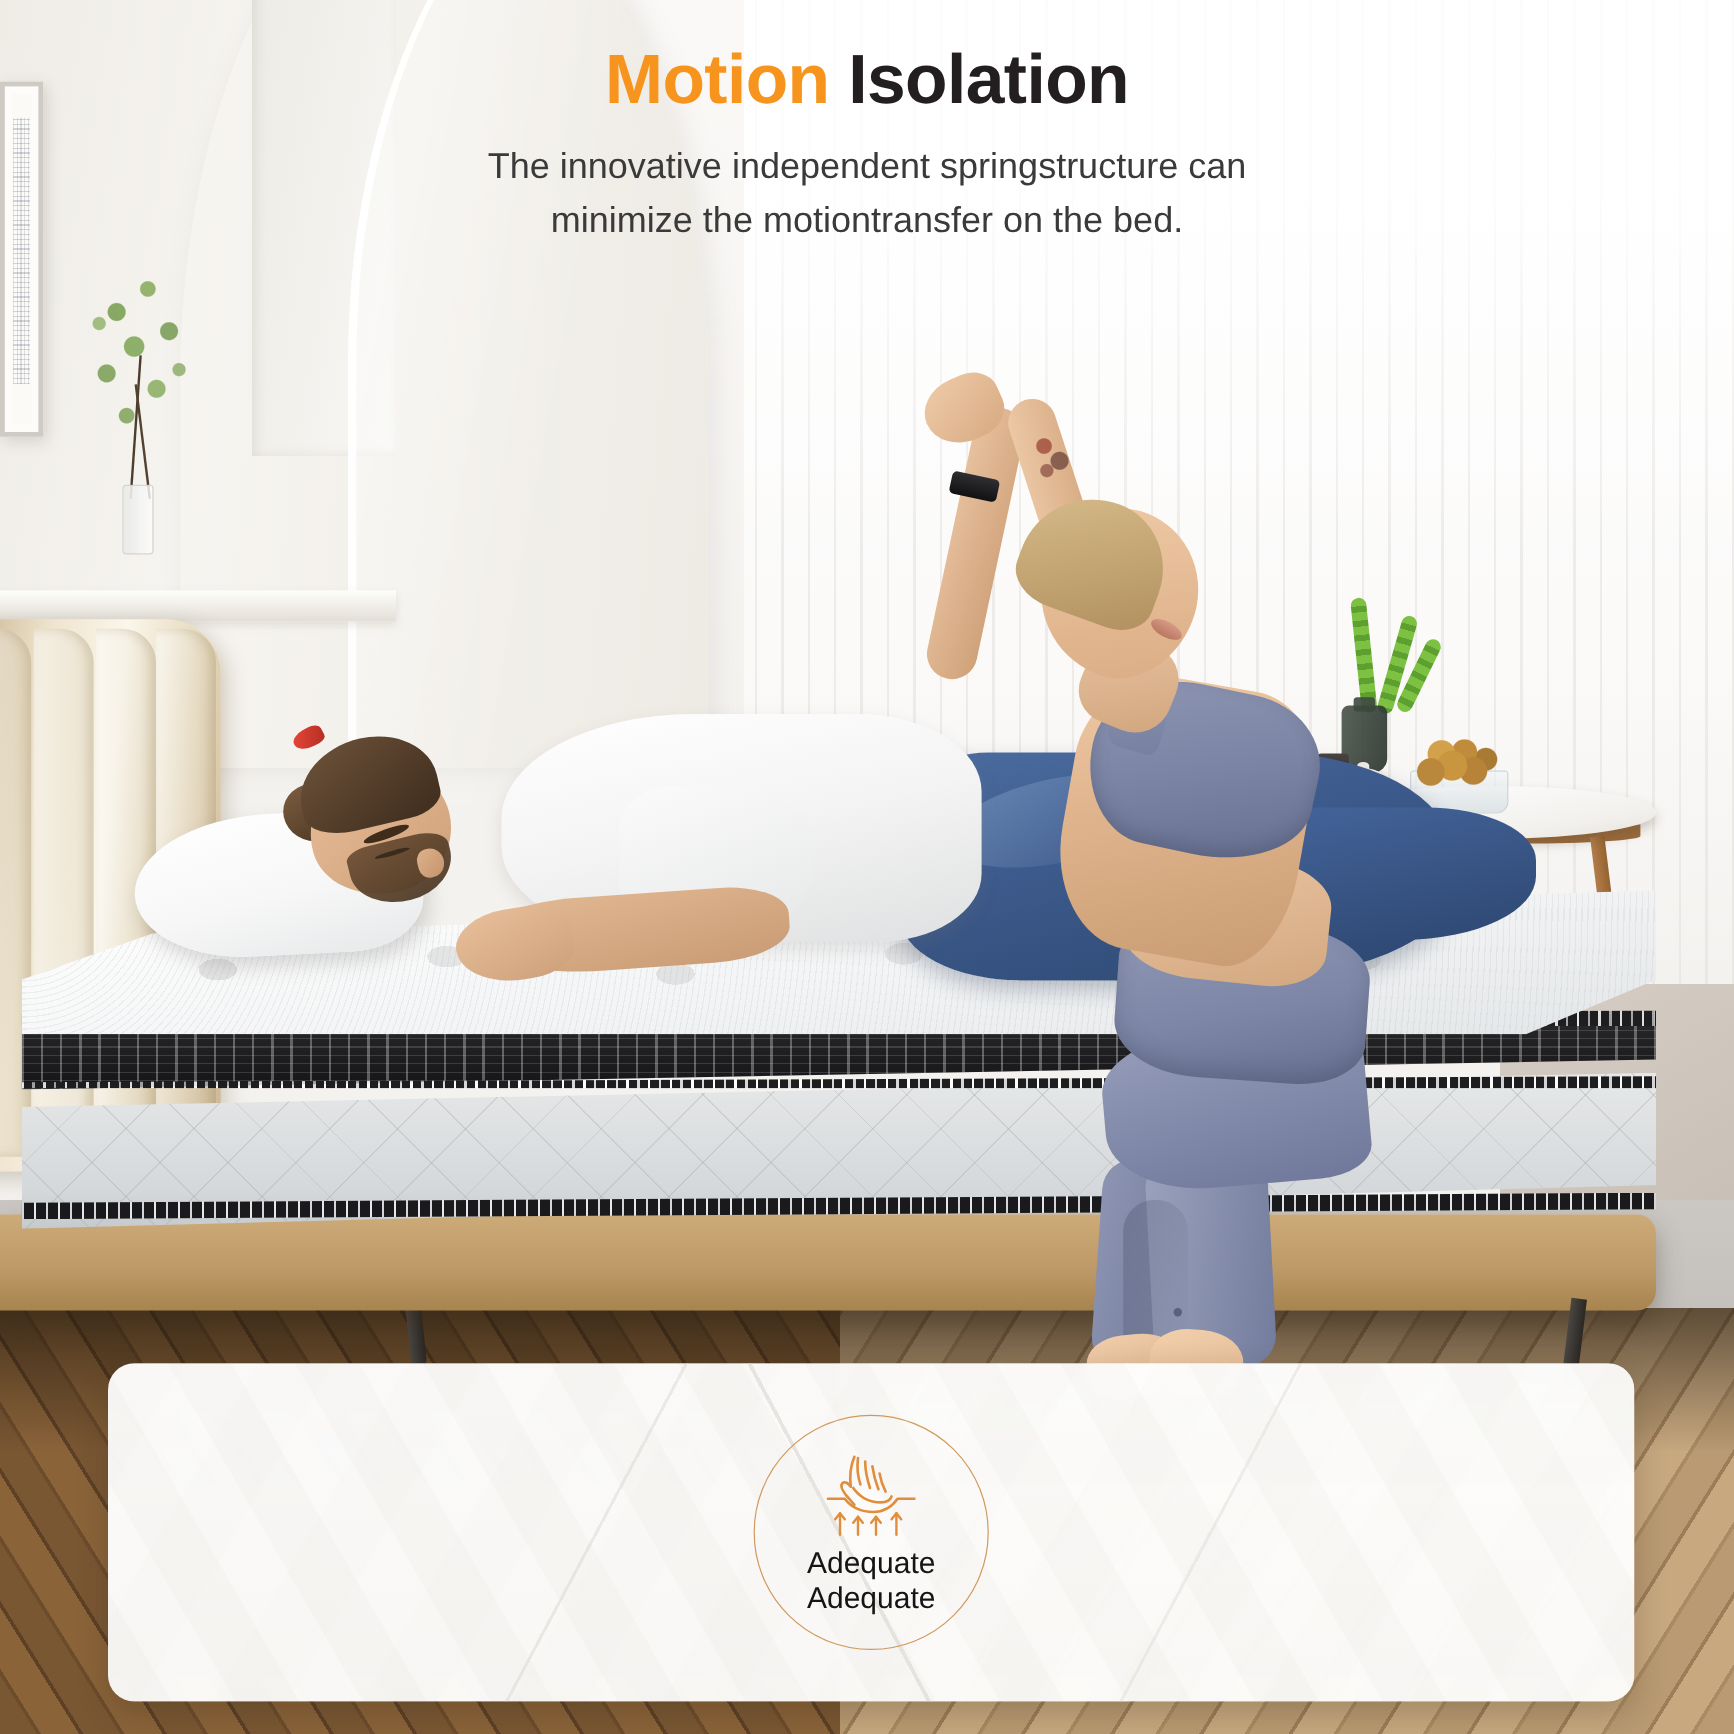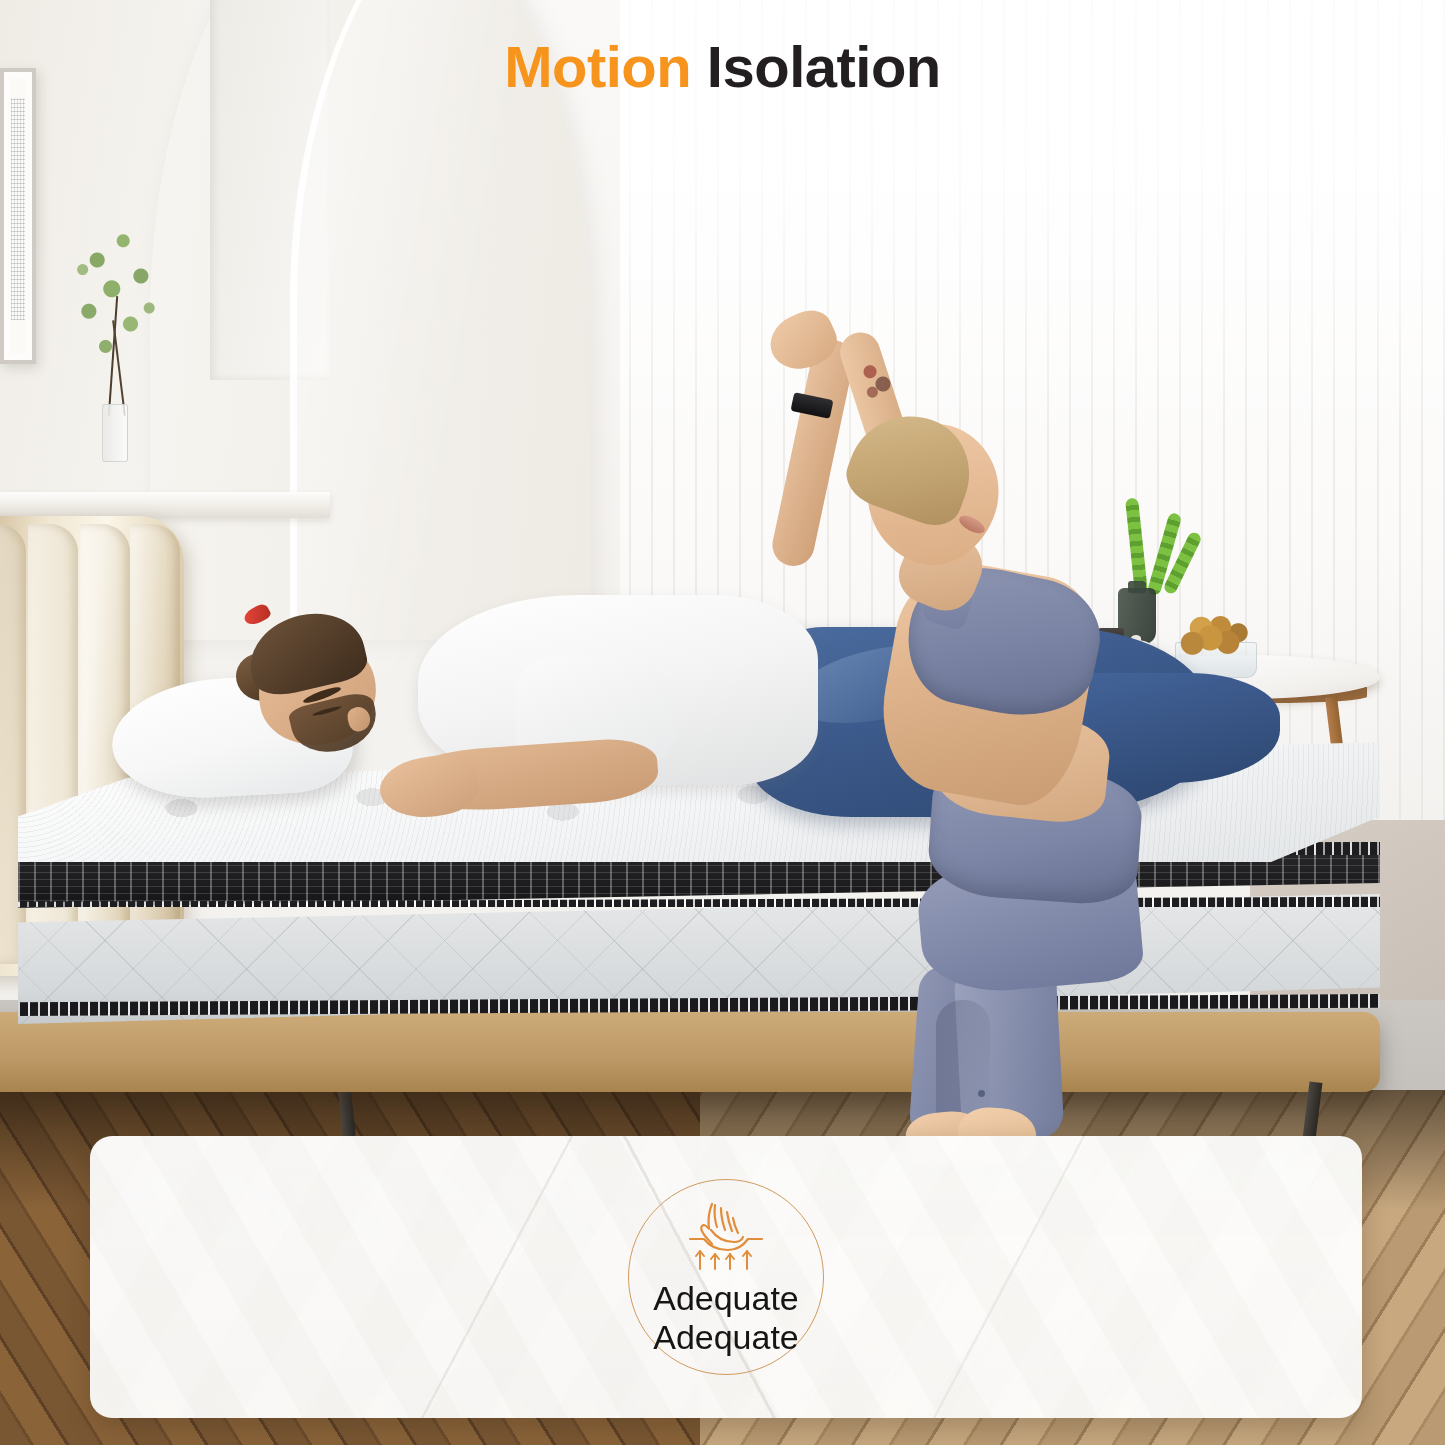--- a/index.html
+++ b/index.html
@@ -558,21 +558,21 @@
     position:relative; width: 196px; height: 196px; border-radius: 50%;
     border: 1.6px solid #d09a5e;
     display:flex; flex-direction:column; align-items:center; justify-content:center;
     z-index: 2;
   }
   .badge .icon-box {
     width: 92px; height: 78px; display:flex; align-items:center; justify-content:center;
     margin-bottom: 4px;
   }
   .badge .badge-label {
-    font-size: 34px; color:#151515; line-height:1.16; text-align:center;
+    font-size: 25px; color:#151515; line-height:1.16; text-align:center;
     font-weight: 400;
   }
 </style>
 </head>
 <body>
 
 <div id="stage">
 
   <div class="room">
 
@@ -691,20 +691,22 @@
       <div class="w-hair"></div>
     </div>
 
   </div>
 
   <div class="headline-wrap">
     <div class="headline">
       <span class="hl-accent">Motion</span><span> </span><span class="hl-dark">Isolation</span>
     </div>
     <div class="subhead">
+      <div>The innovative independent springstructure can</div>
+      <div>minimize the motiontransfer on the bed.</div>
     </div>
   </div>
 
   <div class="panel">
 
     <div class="badge">
       <div class="icon-box">
         <svg width="88" height="74" viewBox="0 0 88 74" fill="none" stroke="#e08e3c" stroke-width="2.2" stroke-linecap="round" stroke-linejoin="round">
           <path d="M30 5 C27 12 26 22 27 30 C25 27 22 25 20 27 C18 29 20 33 23 37 L30 45"></path>
           <path d="M33 6 C32 14 33 22 35 28"></path>

